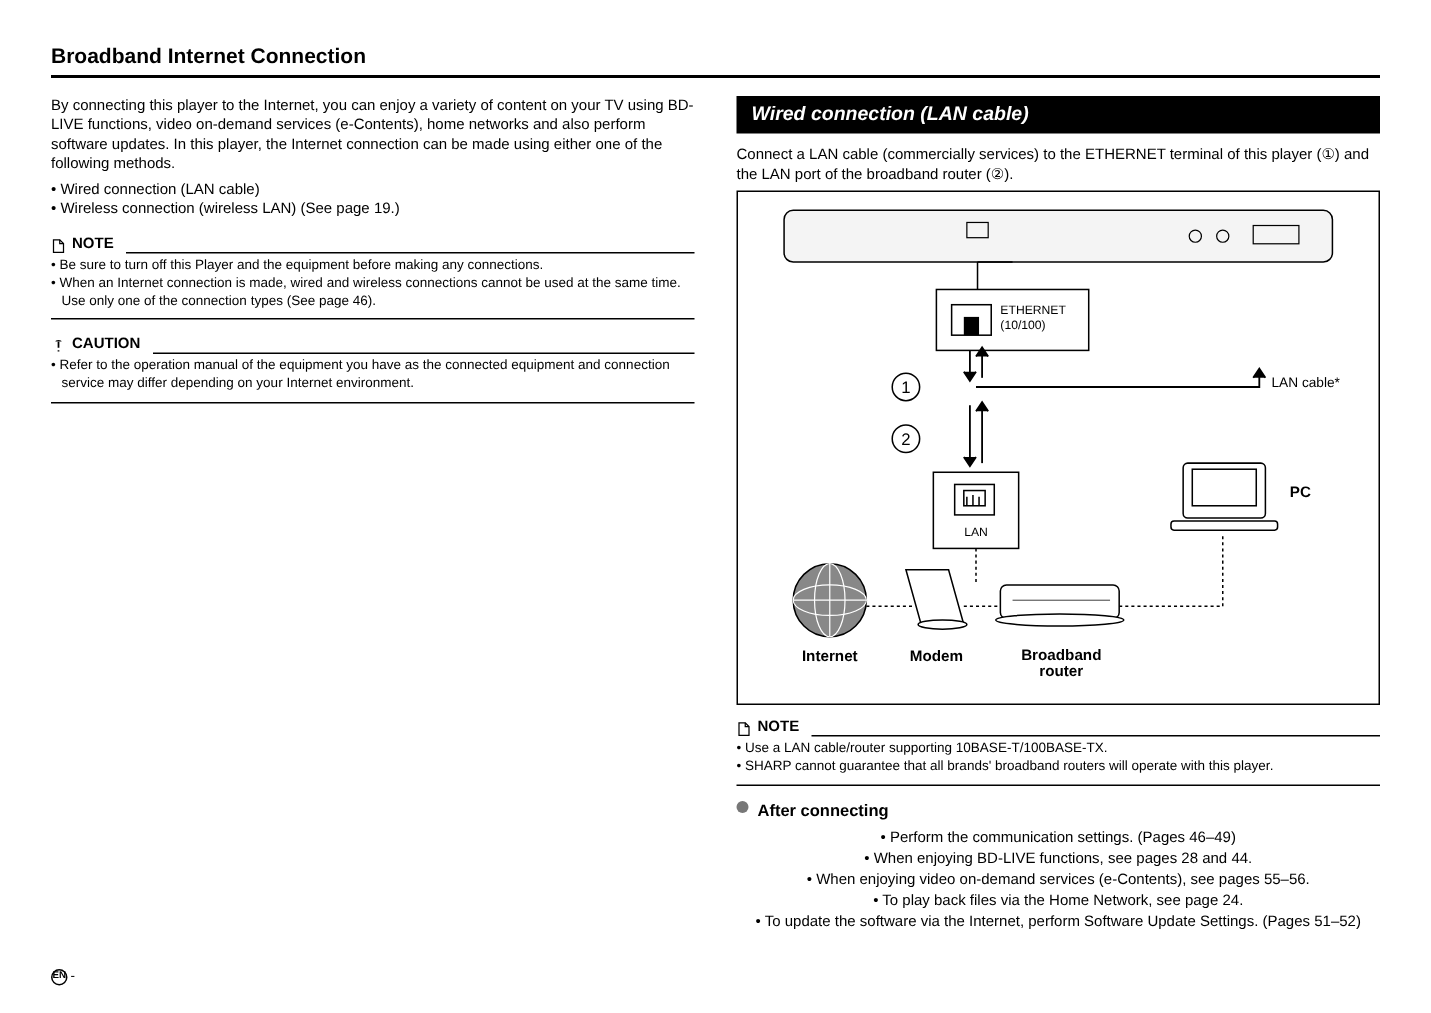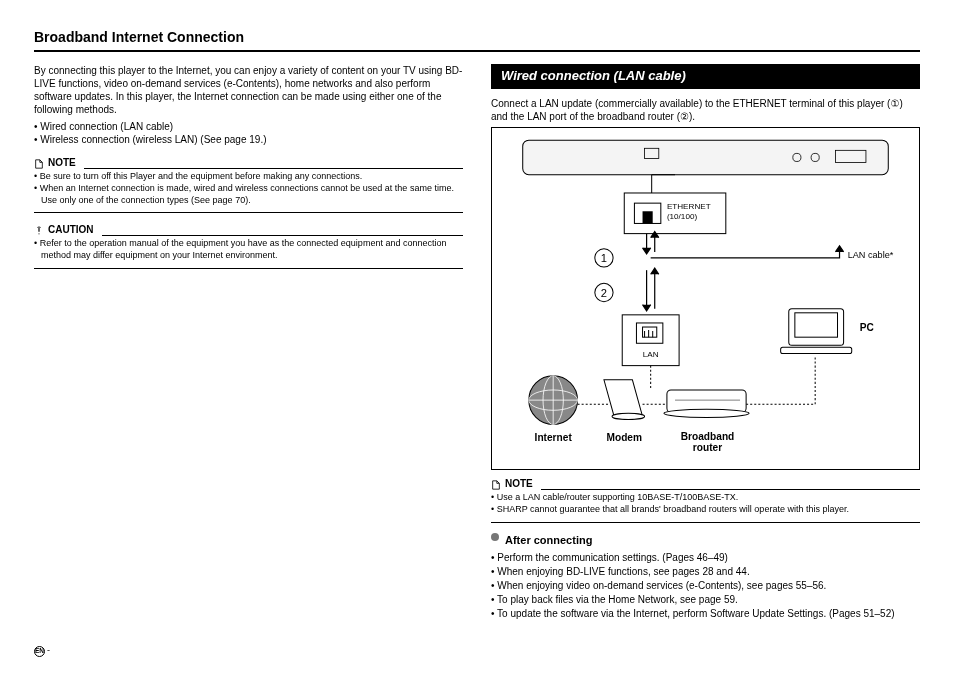--- a/index.html
+++ b/index.html
@@ -39,21 +39,21 @@
   }
   .note-head .line, .caution-head .line {
     flex: 1; border-top: 1px solid #000; height: 0; margin-left: 4px;
   }
   .small-list { list-style: none; font-size: 9px; margin-bottom: 6px; }
   .small-list li { text-indent: -7px; margin-left: 7px; }
   .small-list li::before { content: "• "; }
   .hr-thin { border: none; border-top: 1px solid #000; margin: 4px 0 10px 0; }
   .after-head { font-weight: bold; font-size: 11px; display: flex; align-items: flex-start; gap: 6px; margin: 8px 0 4px 0; }
   .after-head .dot { width: 8px; height: 8px; background: #777; border-radius: 50%; display: inline-block; }
-  .after-list { list-style: none; font-size: 10px; }
+  .after-list { list-style: none; font-size: 10px; text-align: center; }
   .after-list li { text-indent: -8px; margin-left: 8px; margin-bottom: 1px; }
   .after-list li::before { content: "• "; }
   .footnote { font-size: 8.5px; margin: 6px 0 4px 4px; }
   .diagram {
     border: 1px solid #000;
     width: 100%;
     aspect-ratio: 1.25/1;
     margin-bottom: 4px;
   }
   .page-num {
@@ -89,41 +89,41 @@
     <div class="note-head">
       <svg class="doc-icon" viewBox="0 0 12 12">
           <path d="M2 1h5l3 3v7H2z" fill="none" stroke="#000" stroke-width="1"></path>
           <path d="M7 1v3h3" fill="none" stroke="#000" stroke-width="1"></path>
         </svg>
       <span>NOTE</span>
       <span class="line"></span>
     </div>
     <ul class="small-list">
       <li>Be sure to turn off this Player and the equipment before making any connections.</li>
-      <li>When an Internet connection is made, wired and wireless connections cannot be used at the same time. Use only one of the connection types (See page 70).</li>
+      <li>When an Internet connection is made, wired and wireless connections cannot be used at the same time. Use only one of the connection types (See page 46).</li>
     </ul>
     <hr class="hr-thin">
 
     <div class="caution-head">
       <svg class="doc-icon" viewBox="0 0 12 12">
           <path d="M6 2v5M6 9v1" stroke="#000" stroke-width="1.4"></path>
           <path d="M4 2c0-1 4-1 4 0" fill="none" stroke="#000" stroke-width="1"></path>
         </svg>
       <span>CAUTION</span>
       <span class="line"></span>
     </div>
     <ul class="small-list">
-      <li>Refer to the operation manual of the equipment you have as the connected equipment and connection method may differ equipment on your Internet environment.</li>
+      <li>Refer to the operation manual of the equipment you have as the connected equipment and connection service may differ depending on your Internet environment.</li>
     </ul>
     <hr class="hr-thin">
   </div>
 
   <div class="col">
     <div class="section-bar">Wired connection (LAN cable)</div>
-    <p class="intro">Connect a LAN update (commercially available) to the ETHERNET terminal of this player (①) and the LAN port of the broadband router (②).</p>
+    <p class="intro">Connect a LAN cable (commercially services) to the ETHERNET terminal of this player (①) and the LAN port of the broadband router (②).</p>
 
     <svg class="diagram" viewBox="0 0 420 336">
 
       <g>
         <rect x="30" y="12" width="360" height="34" rx="6" fill="#f4f4f4" stroke="#000"></rect>
         <rect x="150" y="20" width="14" height="10" fill="none" stroke="#000" stroke-width="0.8"></rect>
         <circle cx="300" cy="29" r="4" fill="none" stroke="#000" stroke-width="0.8"></circle>
         <circle cx="318" cy="29" r="4" fill="none" stroke="#000" stroke-width="0.8"></circle>
         <rect x="338" y="22" width="30" height="12" fill="none" stroke="#000" stroke-width="0.8"></rect>
       </g>
@@ -222,21 +222,21 @@
     <hr class="hr-thin">
 
     <div class="after-head">
       <span class="dot"></span>
       <span>After connecting</span>
     </div>
     <ul class="after-list">
       <li>Perform the communication settings. (Pages 46–49)</li>
       <li>When enjoying BD-LIVE functions, see pages 28 and 44.</li>
       <li>When enjoying video on-demand services (e-Contents), see pages 55–56.</li>
-      <li>To play back files via the Home Network, see page 59.</li>
+      <li>To play back files via the Home Network, see page 24.</li>
       <li>To update the software via the Internet, perform Software Update Settings. (Pages 51–52)</li>
     </ul>
   </div>
 </div>
 
 <div class="page-num">
   <span class="circ">EN</span>
   <span>-</span>
 </div>
 

